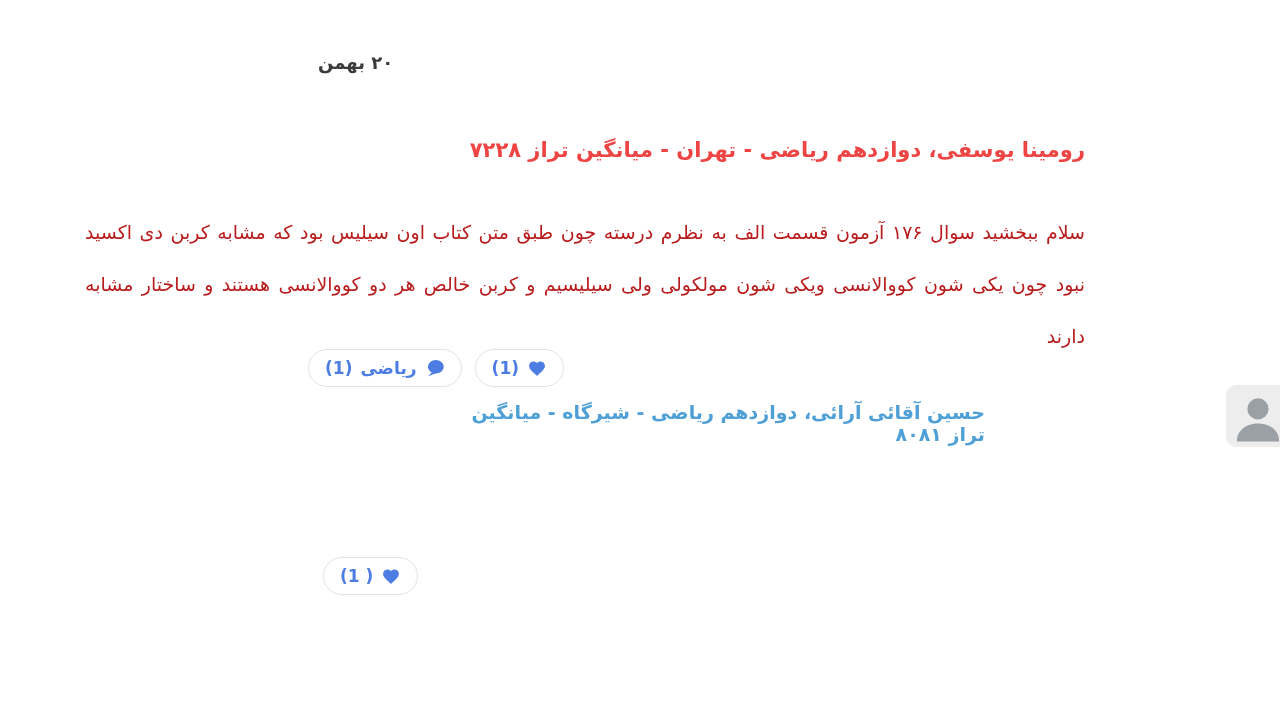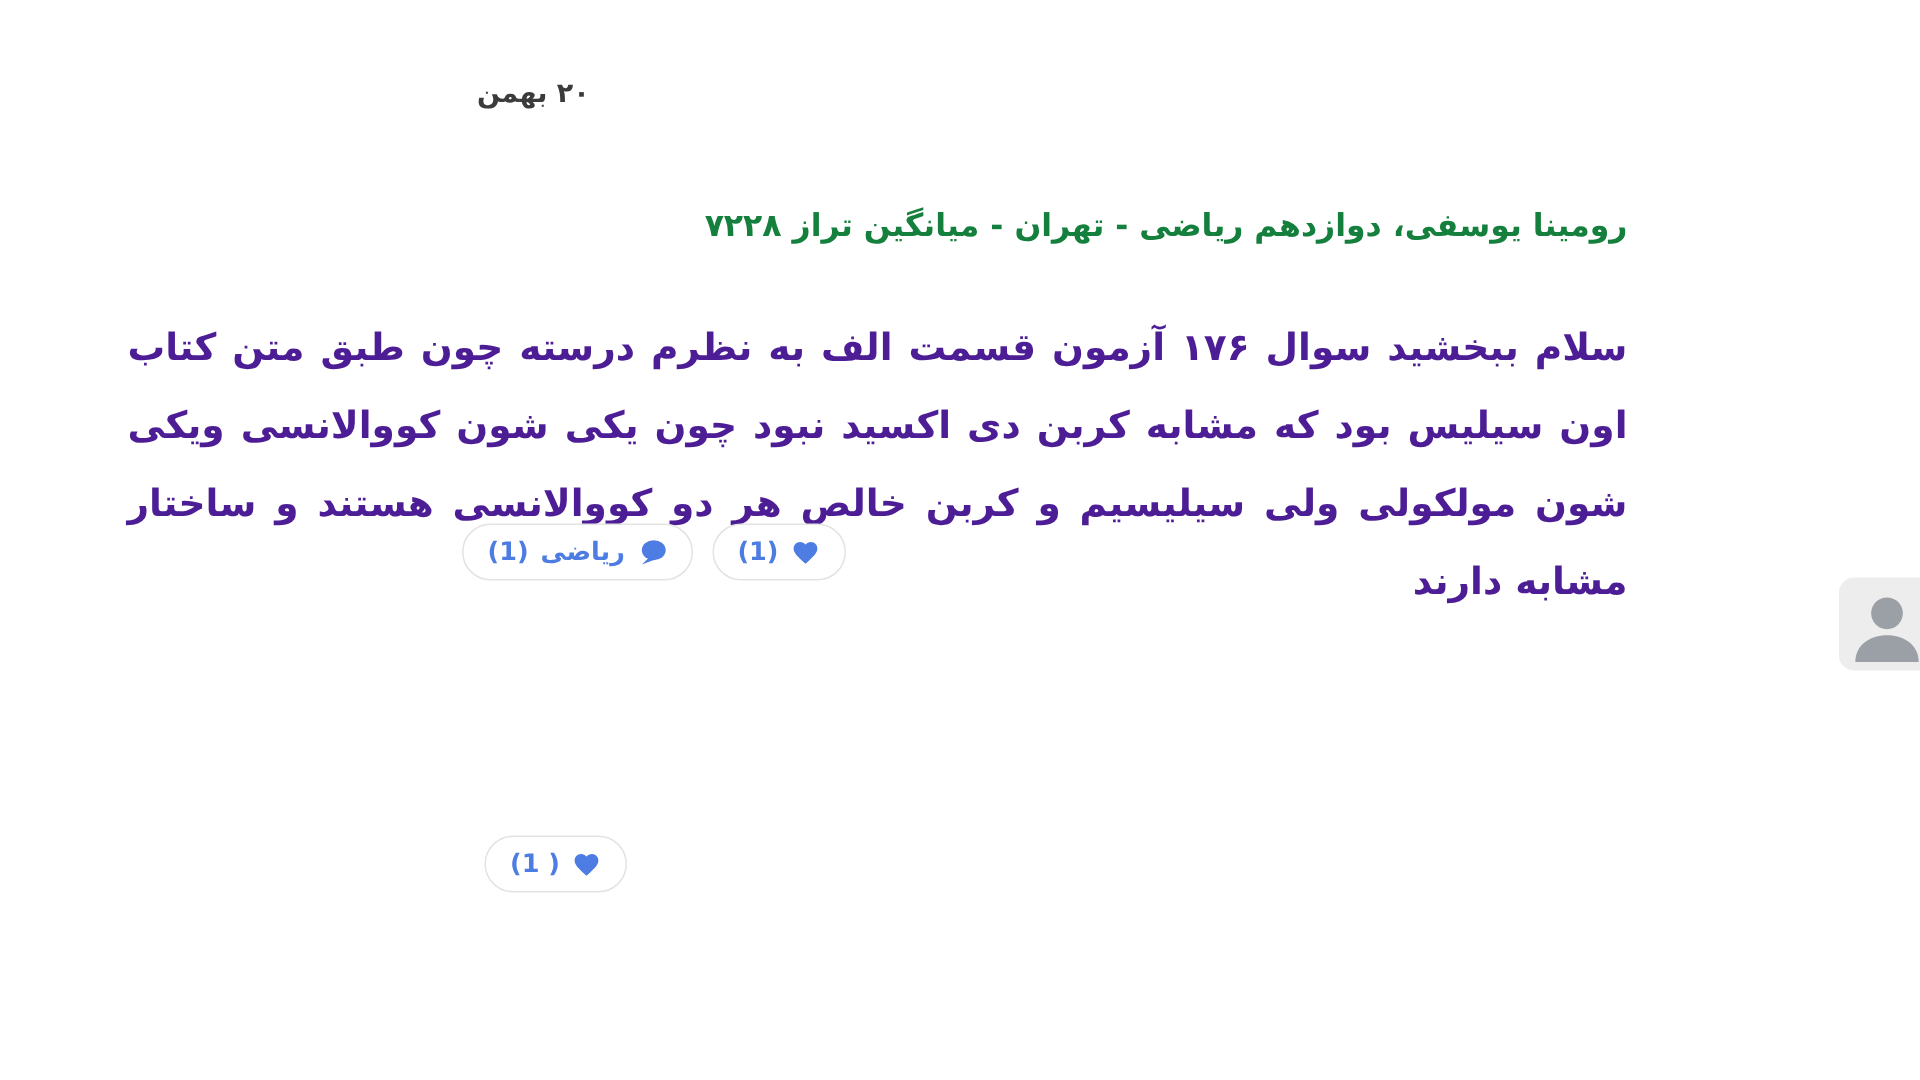--- a/index.html
+++ b/index.html
@@ -13,39 +13,39 @@
 
   .date {
     position: absolute; top: 52px; left: 82px;
     font-size: 18px; font-weight: bold; color: #3b3b3b;
     direction: rtl;
   }
 
   .post-author {
     position: absolute; top: 138px; right: 195px; left: 185px;
     text-align: right; direction: rtl;
-    font-size: 21px; font-weight: bold; color: #15803d;
+    font-size: 21px; font-weight: bold; color: #ef4444;
   }
 
   .post-avatar {
     position: absolute; top: 169px; left: 1120px;
     width: 92px; height: 92px; border-radius: 50%;
     border: 5px solid #29c4e5; background: #ffffff;
     display: flex; align-items: center; justify-content: center;
     cursor: pointer;
   }
   .post-avatar .letter {
     font-size: 27px; font-weight: bold; color: #7d7d7d;
     direction: rtl; padding-bottom: 6px;
   }
 
   .post-body {
     position: absolute; top: 206px; right: 195px; width: 1000px;
     direction: rtl; text-align: justify;
-    font-size: 25px; font-weight: bold; color: #4c1d95;
+    font-size: 19px; font-weight: normal; color: #b91c1c;
     line-height: 52px;
   }
 
   .actions-row {
     position: absolute; top: 349px; left: 72px;
     display: flex; flex-direction: row-reverse; gap: 13px;
   }
   .pill-btn {
     display: inline-flex; align-items: center; gap: 8px;
     direction: rtl;
@@ -138,20 +138,21 @@
     </div>
 
     <div class="reply-avatar">
       <svg class="person" width="52" height="56" viewBox="0 0 64 64" fill="#9aa0a6">
         <circle cx="32" cy="22" r="13"></circle>
         <path d="M6 62c0-14 12-22 26-22s26 8 26 22z"></path>
       </svg>
       <span class="online-bar"></span>
     </div>
 
+    <div class="reply-author">حسین آقائی آرائی، دوازدهم ریاضی -  شیرگاه - میانگین تراز ۸۰۸۱</div>
 
 
     <button class="pill-btn reply-like">
       <span>
         <svg width="20" height="19" viewBox="0 0 24 24" fill="#4d7ce2">
           <path d="M12 21.35l-1.45-1.32C5.4 15.36 2 12.28 2 8.5 2 5.42 4.42 3 7.5 3c1.74 0 3.41.81 4.5 2.09C13.09 3.81 14.76 3 16.5 3 19.58 3 22 5.42 22 8.5c0 3.78-3.4 6.86-8.55 11.54L12 21.35z"></path>
         </svg>
       </span>
       <span>( 1)</span>
     </button>

